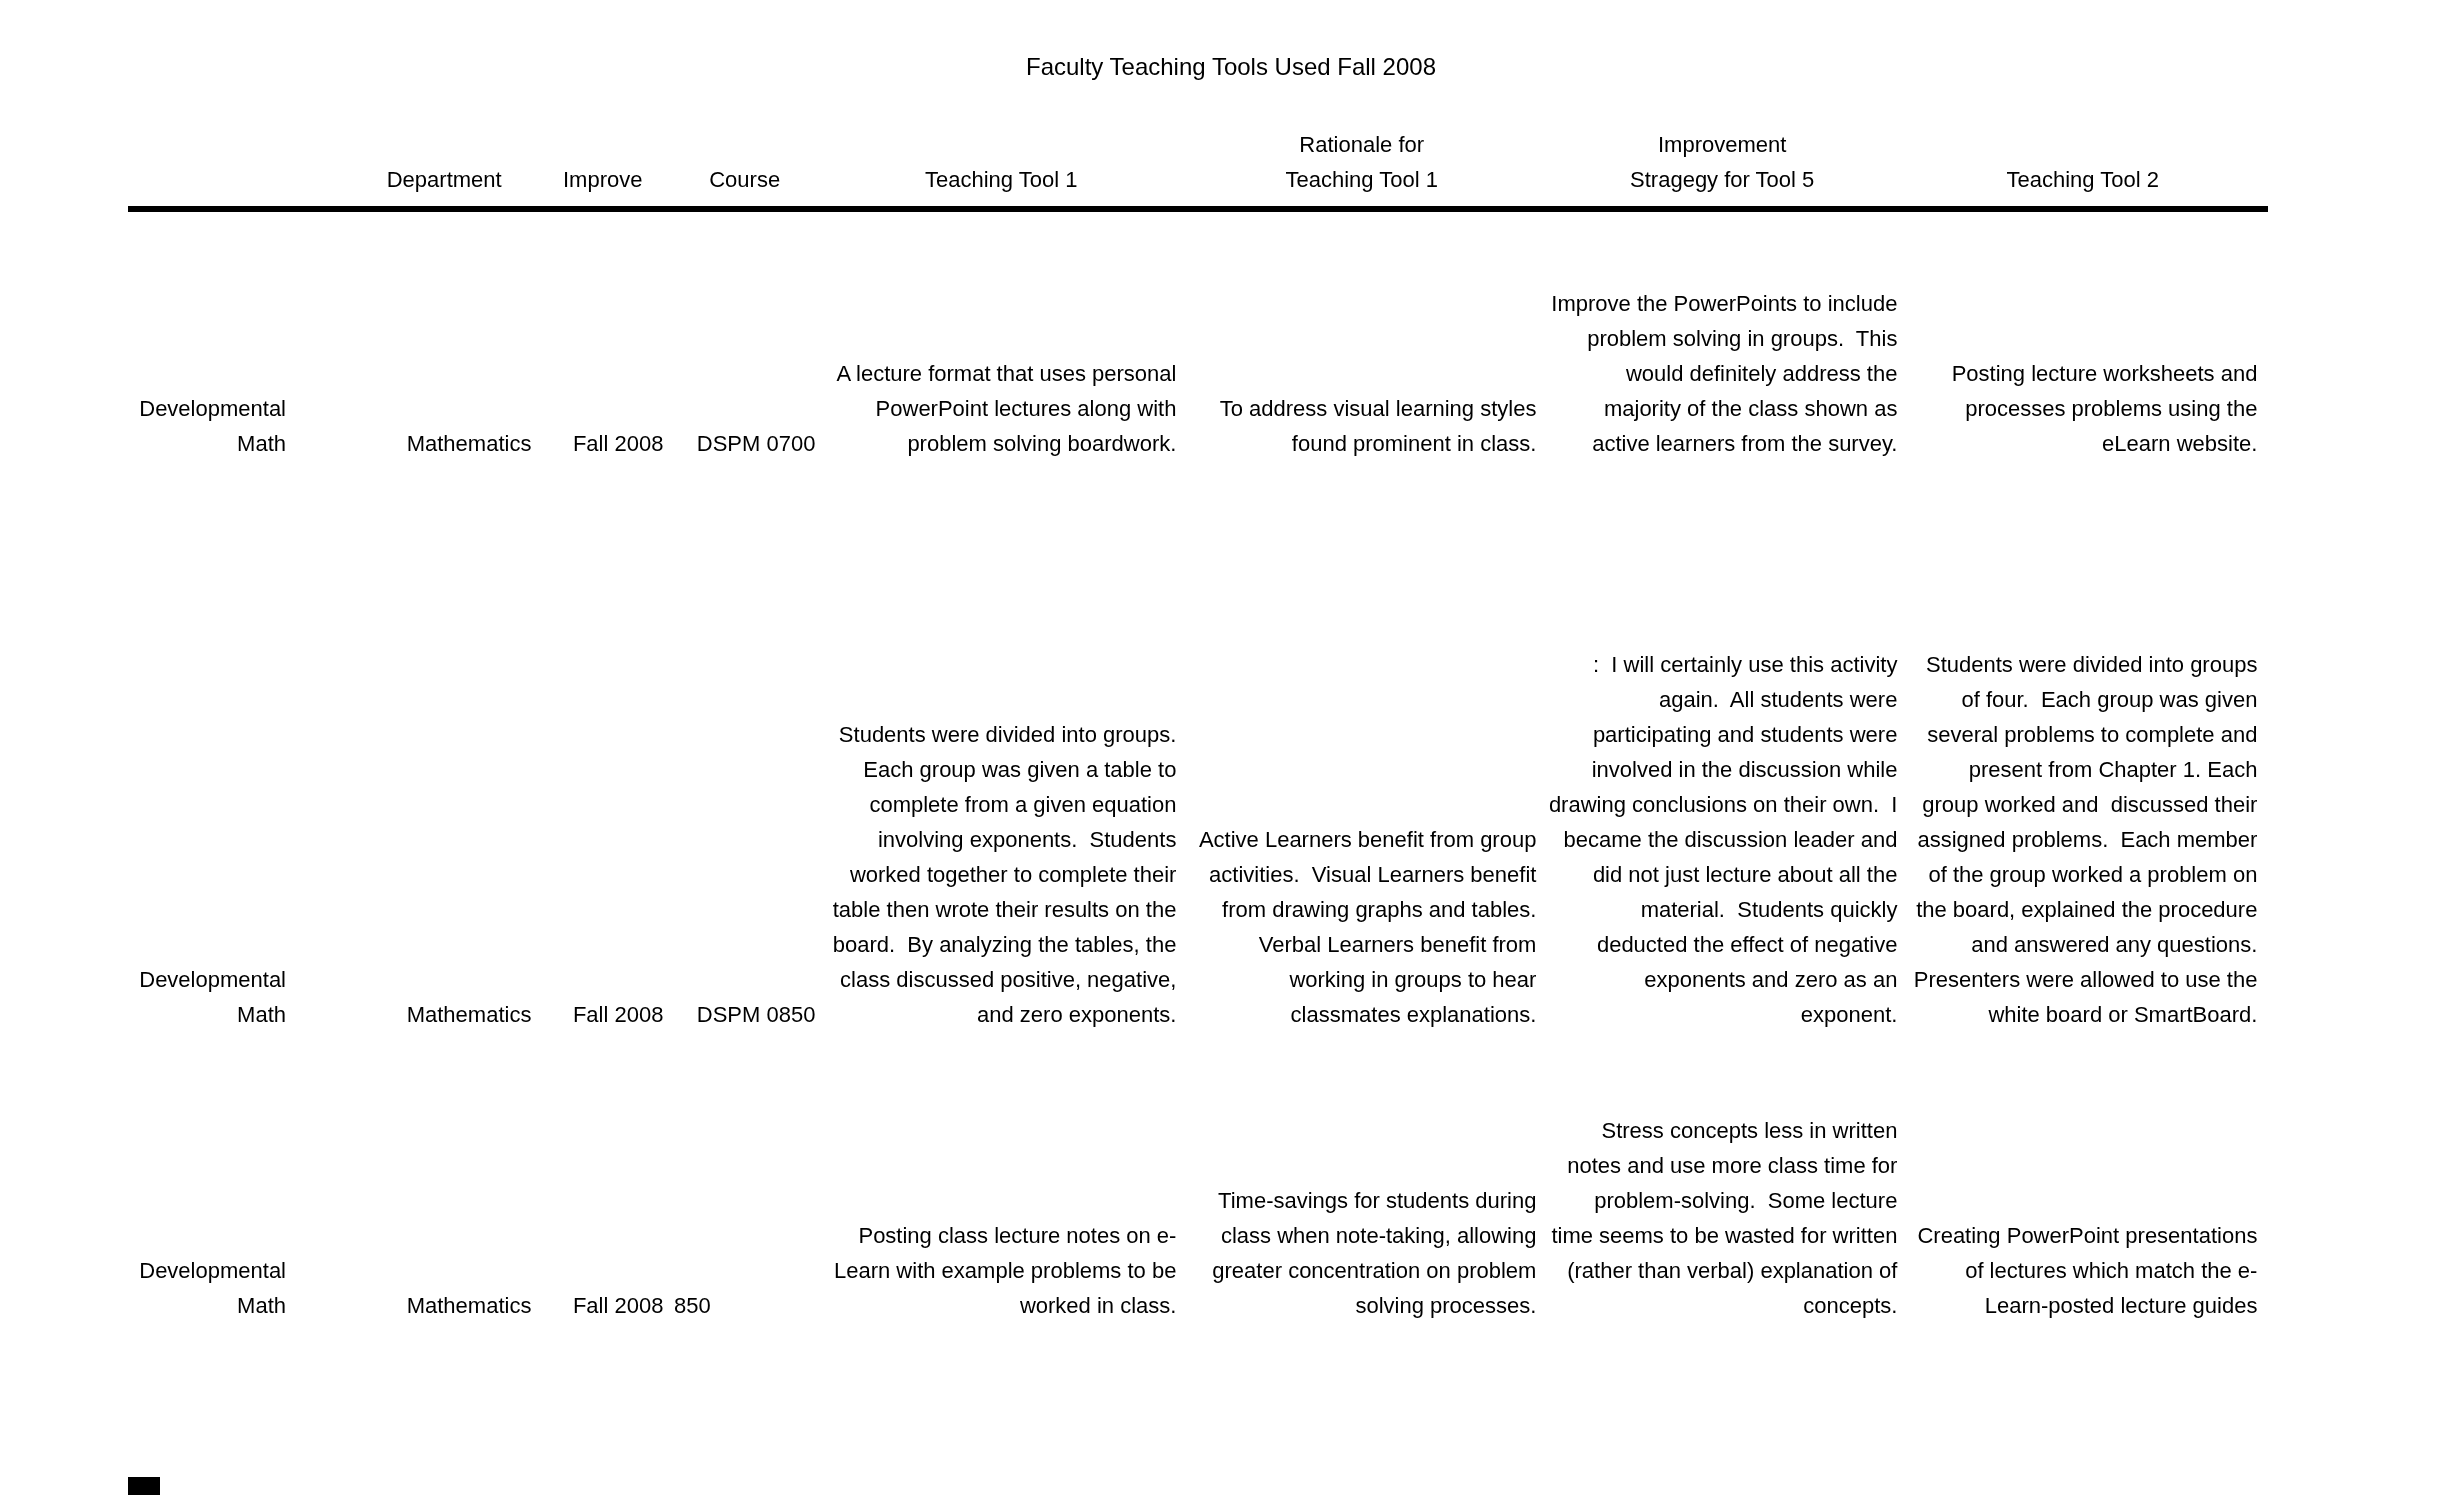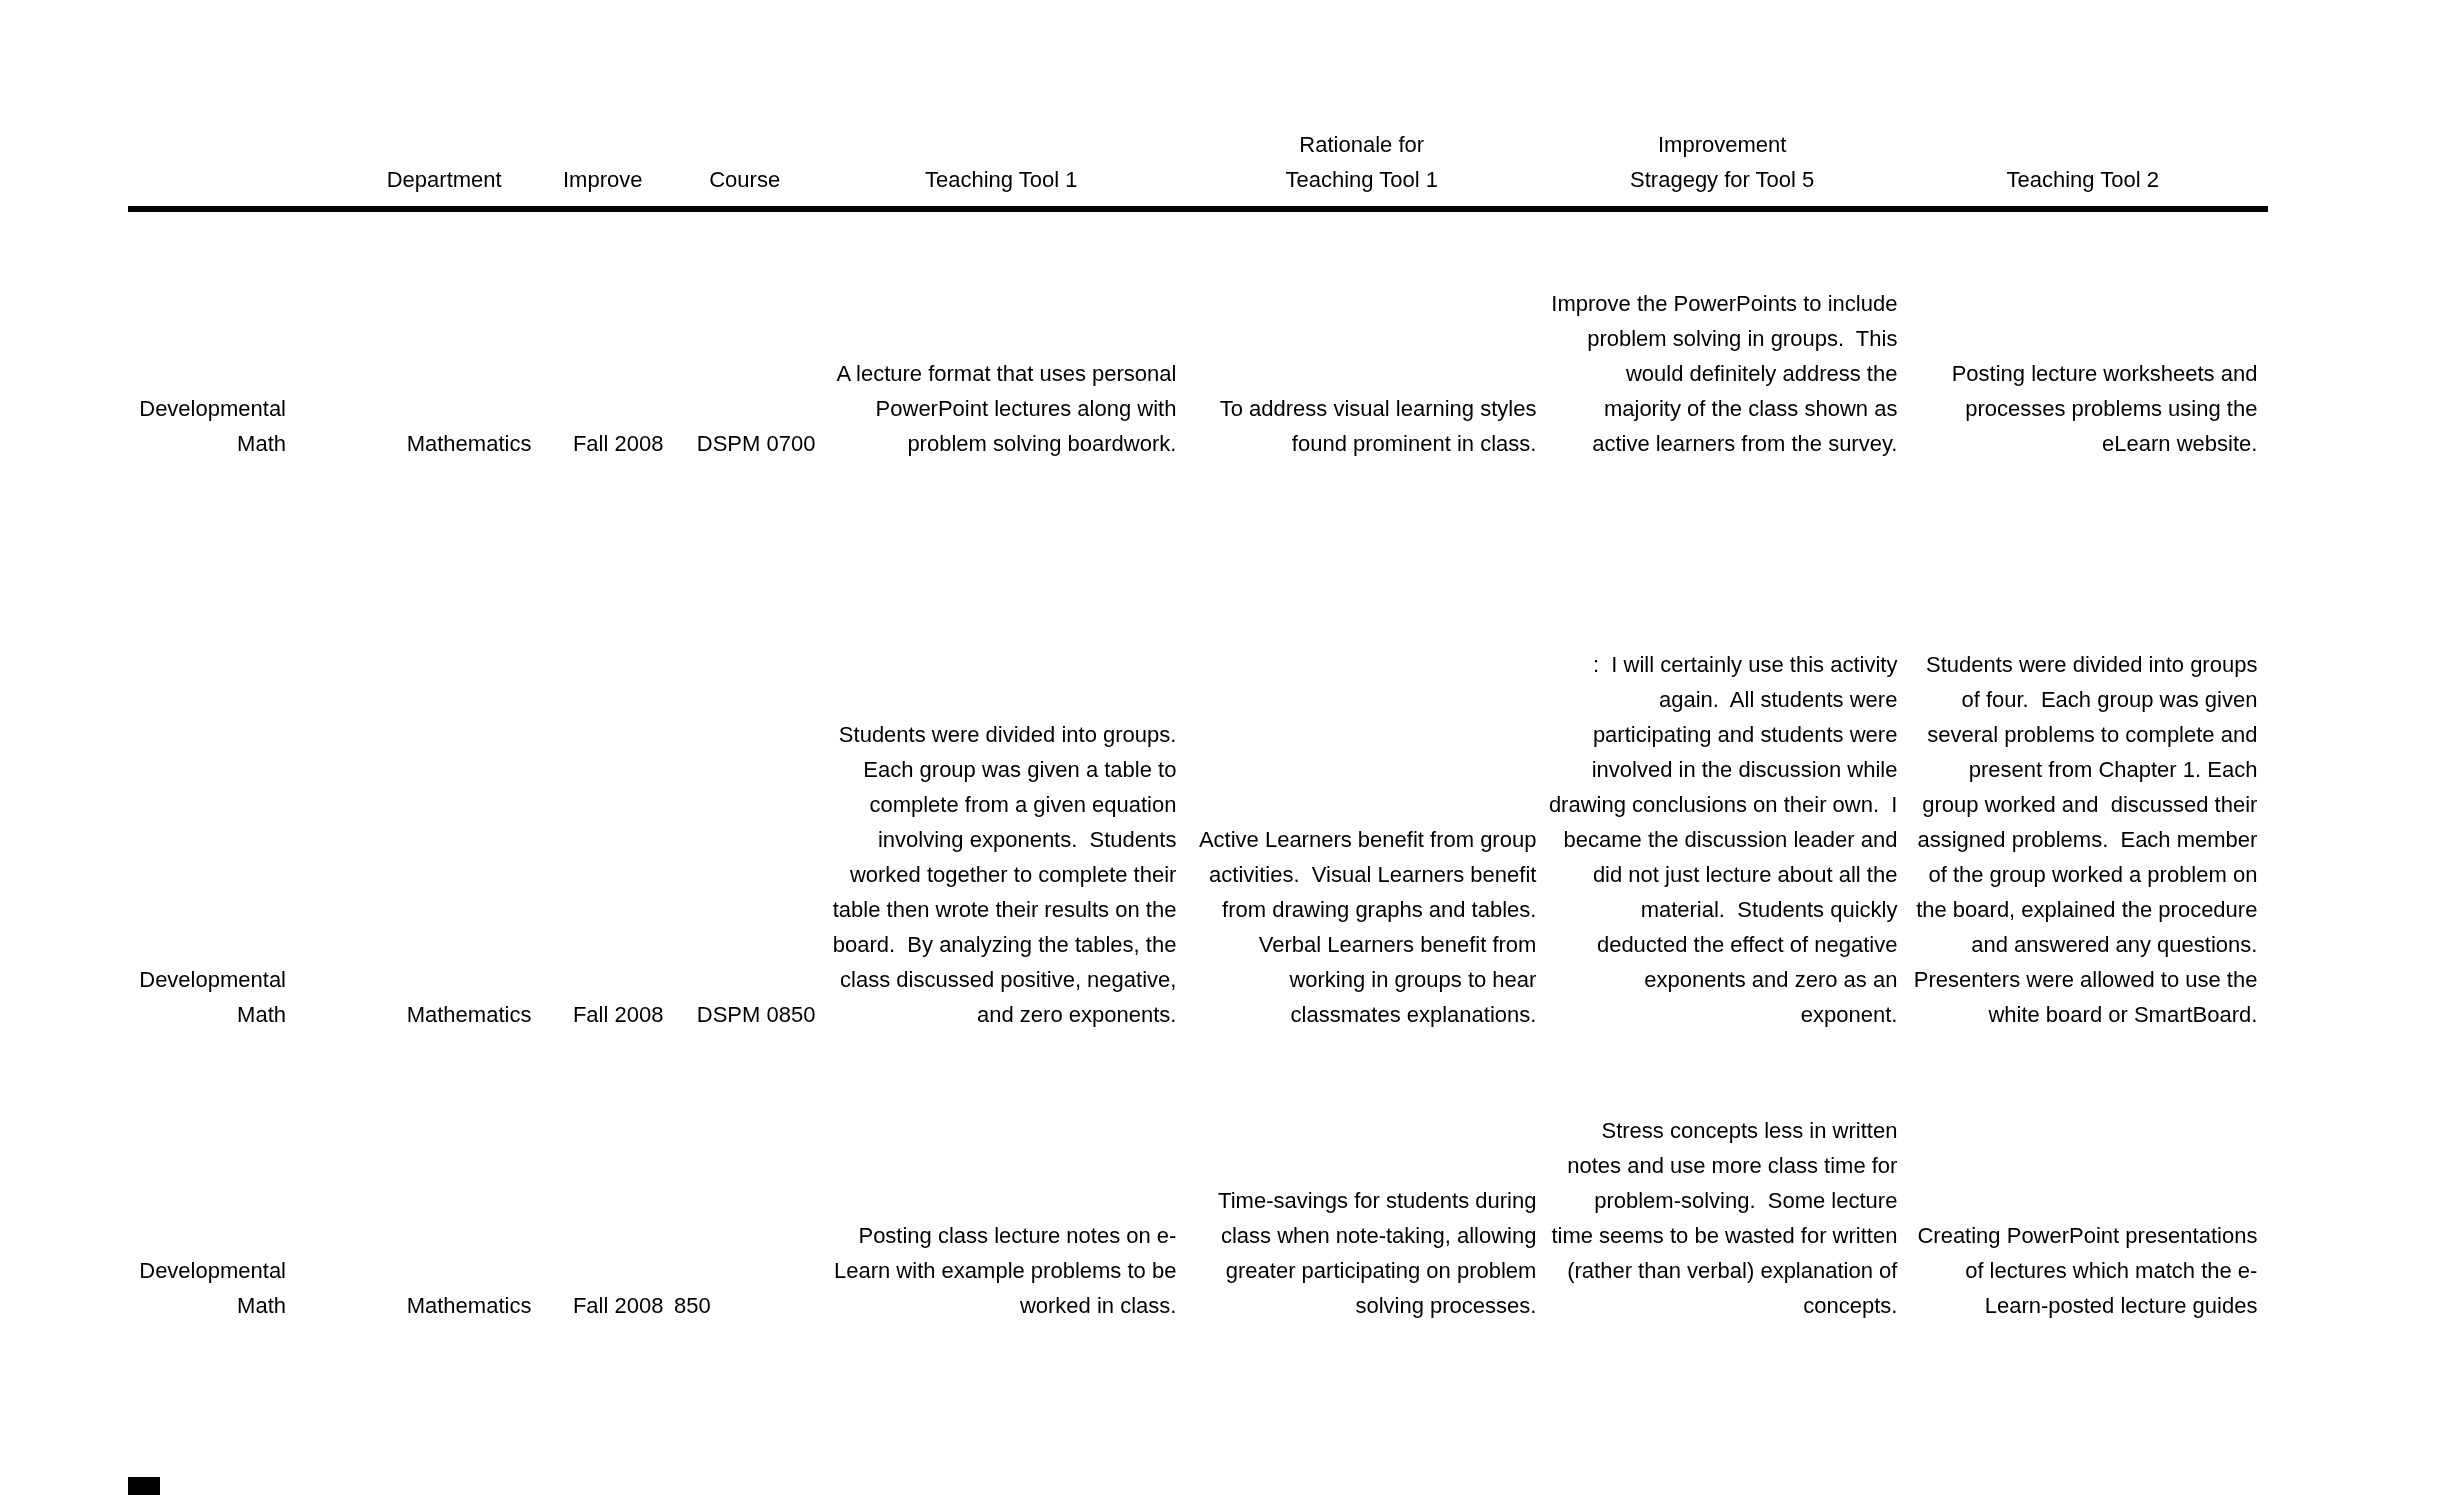--- a/index.html
+++ b/index.html
@@ -75,20 +75,21 @@
     width: 32px;
     height: 17.6px;
     background: #000000;
   }
 </style>
 </head>
 <body>
 
 <div id="page">
 
+  <div class="doc-title">Faculty Teaching Tools Used Fall 2008</div>
 
   <table class="report">
     <colgroup>
       <col class="c-program">
       <col class="c-department">
       <col class="c-semester">
       <col class="c-course">
       <col class="c-tool1">
       <col class="c-rationale">
       <col class="c-improvement">
@@ -126,21 +127,21 @@
         <td>Active Learners benefit from group activities.  Visual Learners benefit from drawing graphs and tables.  Verbal Learners benefit from working in groups to hear classmates explanations.</td>
         <td>:  I will certainly use this activity again.  All students were participating and students were involved in the discussion while drawing conclusions on their own.  I became the discussion leader and did not just lecture about all the material.  Students quickly deducted the effect of negative exponents and zero as an exponent.</td>
         <td>Students were divided into groups of four.  Each group was given several problems to complete and present from Chapter 1. Each group worked and  discussed their assigned problems.  Each member of the group worked a problem on the board, explained the procedure and answered any questions.  Presenters were allowed to use the white board or SmartBoard.</td>
       </tr>
       <tr class="row-2">
         <td class="cell-program"><div class="wrapbox">Developmental Math</div></td>
         <td>Mathematics</td>
         <td>Fall 2008</td>
         <td class="cell-course-num">850</td>
         <td>Posting class lecture notes on e-Learn with example problems to be worked in class.</td>
-        <td>Time-savings for students during class when note-taking, allowing greater participating on problem solving processes.</td>
+        <td>Time-savings for students during class when note-taking, allowing greater concentration on problem solving processes.</td>
         <td>Stress concepts less in written notes and use more class time for problem-solving.  Some lecture time seems to be wasted for written (rather than verbal) explanation of concepts.</td>
         <td>Creating PowerPoint presentations of lectures which match the e-Learn-posted lecture guides</td>
       </tr>
     </tbody>
   </table>
 
   <div class="border-fragment"></div>
 
 </div>
 

